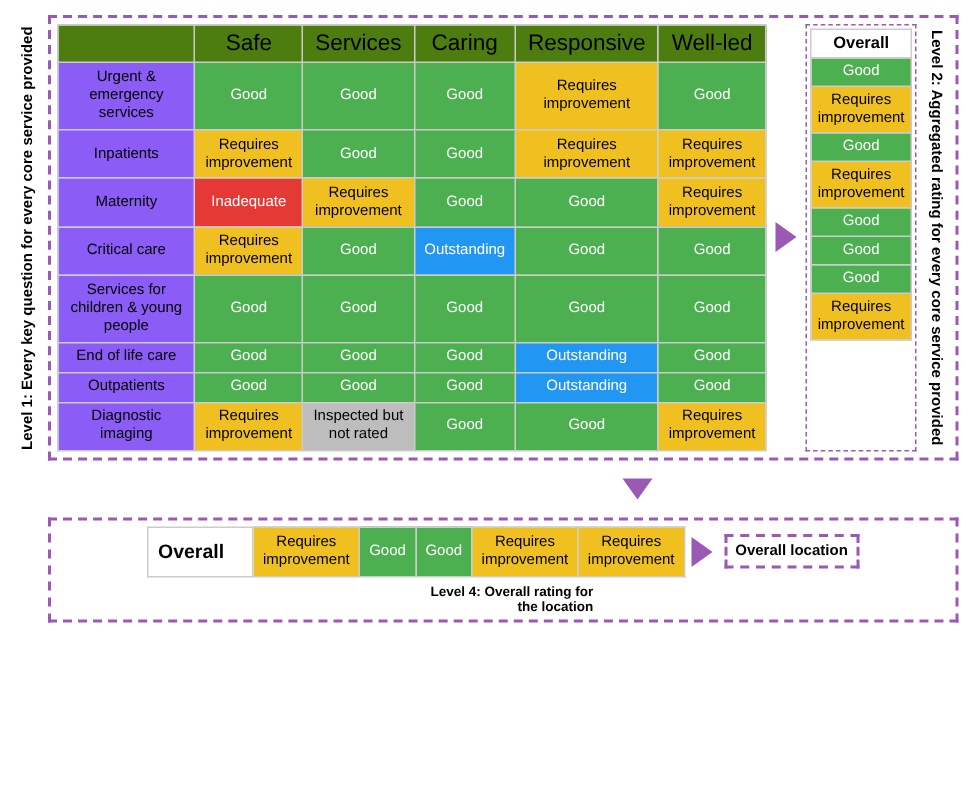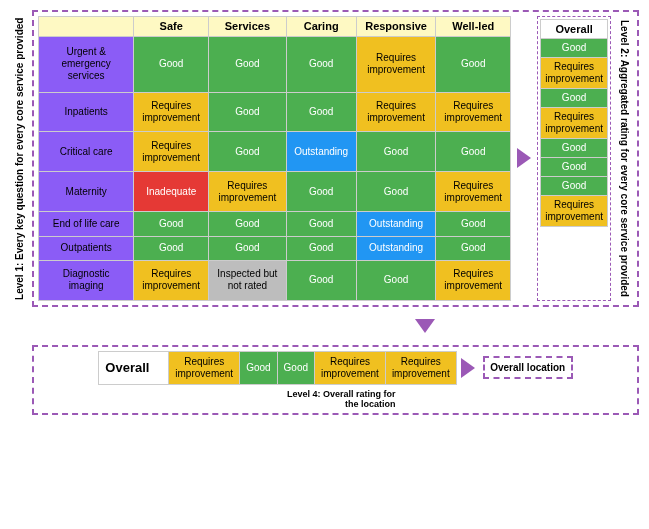--- a/index.html
+++ b/index.html
@@ -56,23 +56,23 @@
     .main-table th, .main-table td {
       border: 1px solid #ccc;
       text-align: center;
       padding: 3px 2px;
       vertical-align: middle;
       font-size: 10px;
       line-height: 1.2;
     }
 
     .main-table th {
-      background: #fef9c3;
-      font-weight: bold;
-      font-size: 11px;
+      background: #4d7c0f;
+      font-weight: normal;
+      font-size: 15px;
     }
 
     .col-service {
       text-align: left;
       font-size: 10px;
       padding-left: 4px;
       font-weight: normal;
       background: #8b5cf6;
       min-width: 80px;
     }
@@ -243,37 +243,47 @@
                 <td class="yellow" style="white-space: pre-line;">Requires
 improvement</td>
                 <td class="green" style="white-space: pre-line;">Good</td>
                 <td class="green" style="white-space: pre-line;">Good</td>
                 <td class="yellow" style="white-space: pre-line;">Requires
 improvement</td>
                 <td class="yellow" style="white-space: pre-line;">Requires
 improvement</td>
               </tr>
               <tr>
-                <td class="col-service" style="white-space: pre-line;">Critical care</td>
-                <td class="yellow" style="white-space: pre-line;">Requires
-improvement</td>
-                <td class="green" style="white-space: pre-line;">Good</td>
-                <td class="blue" style="white-space: pre-line;">Outstanding</td>
-                <td class="green" style="white-space: pre-line;">Good</td>
-                <td class="green" style="white-space: pre-line;">Good</td>
-              </tr>
-              <tr>
                 <td class="col-service" style="white-space: pre-line;">Maternity</td>
                 <td class="red" style="white-space: pre-line;">Inadequate</td>
                 <td class="yellow" style="white-space: pre-line;">Requires
 improvement</td>
                 <td class="green" style="white-space: pre-line;">Good</td>
                 <td class="green" style="white-space: pre-line;">Good</td>
                 <td class="yellow" style="white-space: pre-line;">Requires
 improvement</td>
+              </tr>
+              <tr>
+                <td class="col-service" style="white-space: pre-line;">Critical care</td>
+                <td class="yellow" style="white-space: pre-line;">Requires
+improvement</td>
+                <td class="green" style="white-space: pre-line;">Good</td>
+                <td class="blue" style="white-space: pre-line;">Outstanding</td>
+                <td class="green" style="white-space: pre-line;">Good</td>
+                <td class="green" style="white-space: pre-line;">Good</td>
+              </tr>
+              <tr>
+                <td class="col-service" style="white-space: pre-line;">Services for
+children &amp; young
+people</td>
+                <td class="green" style="white-space: pre-line;">Good</td>
+                <td class="green" style="white-space: pre-line;">Good</td>
+                <td class="green" style="white-space: pre-line;">Good</td>
+                <td class="green" style="white-space: pre-line;">Good</td>
+                <td class="green" style="white-space: pre-line;">Good</td>
               </tr>
               <tr>
                 <td class="col-service" style="white-space: pre-line;">End of life care</td>
                 <td class="green" style="white-space: pre-line;">Good</td>
                 <td class="green" style="white-space: pre-line;">Good</td>
                 <td class="green" style="white-space: pre-line;">Good</td>
                 <td class="blue" style="white-space: pre-line;">Outstanding</td>
                 <td class="green" style="white-space: pre-line;">Good</td>
               </tr>
               <tr>

